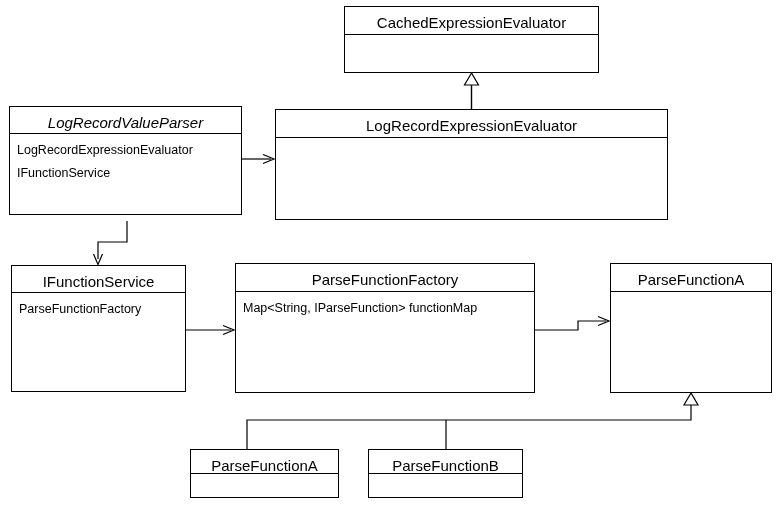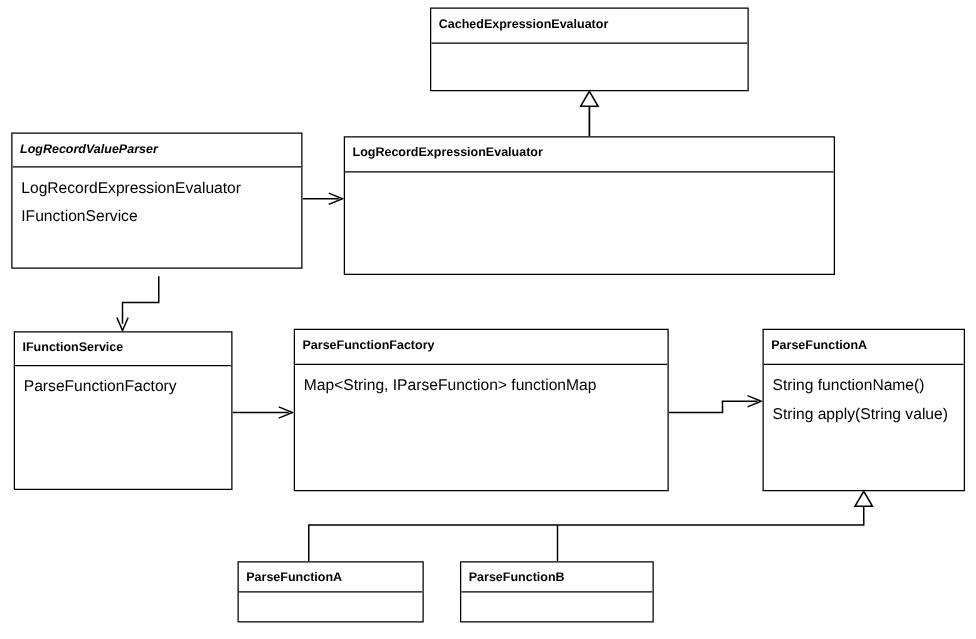--- a/index.html
+++ b/index.html
@@ -32,28 +32,27 @@
     box-sizing: border-box;
     border: 1px solid #000000;
     background: #ffffff;
     display: flex;
     flex-direction: column;
     overflow: hidden;
   }
   .uml-header {
     box-sizing: border-box;
     width: 100%;
-    text-align: left;
-    font-size: 10px;
+    text-align: center;
+    font-size: 15px;
     color: #000000;
     line-height: 1;
     padding: 8px 6px 7px 6px;
     border-bottom: 1px solid #000000;
     white-space: nowrap;
-    font-weight: bold;
   }
   .uml-header.abstract {
     font-style: italic;
   }
   .uml-body {
     box-sizing: border-box;
     flex: 1 1 auto;
     padding: 7px 7px 4px 7px;
     display: flex;
     flex-direction: column;
@@ -136,24 +135,20 @@
 
   <div class="uml-class" style="left:235px; top:263px; width:300px; height:130px;">
     <div class="uml-header" style="height:28px;">ParseFunctionFactory</div>
     <div class="uml-body">
       <div class="uml-attr">Map&lt;String, IParseFunction&gt; functionMap</div>
     </div>
   </div>
 
   <div class="uml-class" style="left:610px; top:263px; width:162px; height:130px;">
     <div class="uml-header" style="height:28px;">ParseFunctionA</div>
-    <div class="uml-body">
-      <div class="uml-attr">String functionName()</div>
-      <div class="uml-attr">String apply(String value)</div>
-    </div>
   </div>
 
   <div class="uml-class" style="left:173px; top:449px; width:149px; height:49px;margin-left:17px;">
     <div class="uml-header" style="height:24px;">ParseFunctionA</div>
     <div class="uml-body empty"></div>
   </div>
 
   <div class="uml-class" style="left:368px; top:449px; width:155px; height:49px;">
     <div class="uml-header" style="height:24px;">ParseFunctionB</div>
     <div class="uml-body empty"></div>

